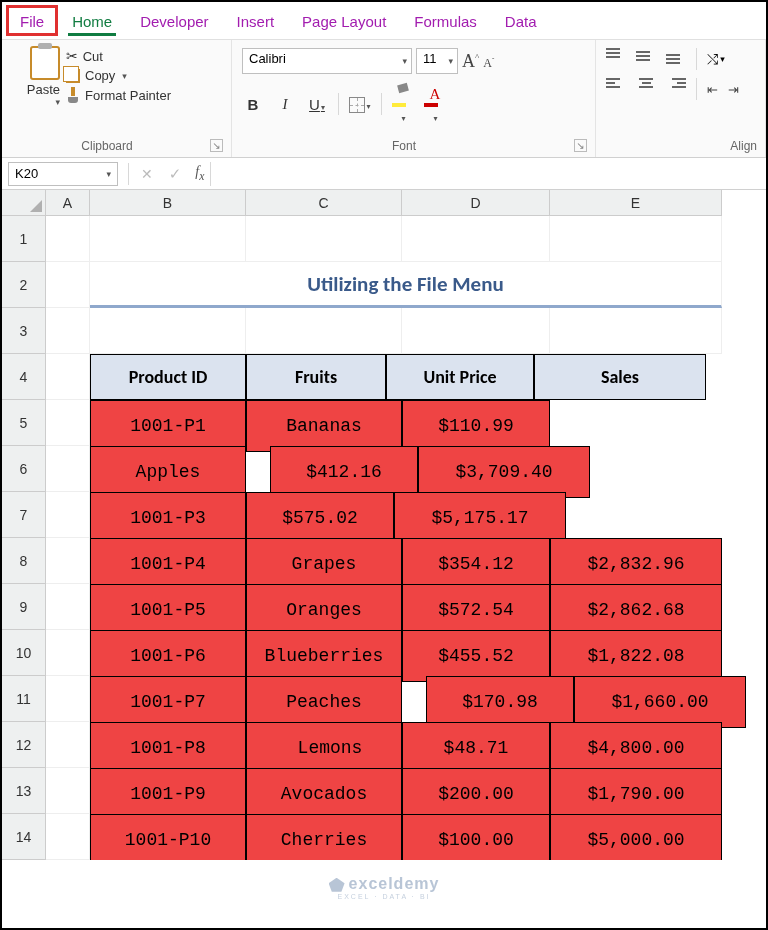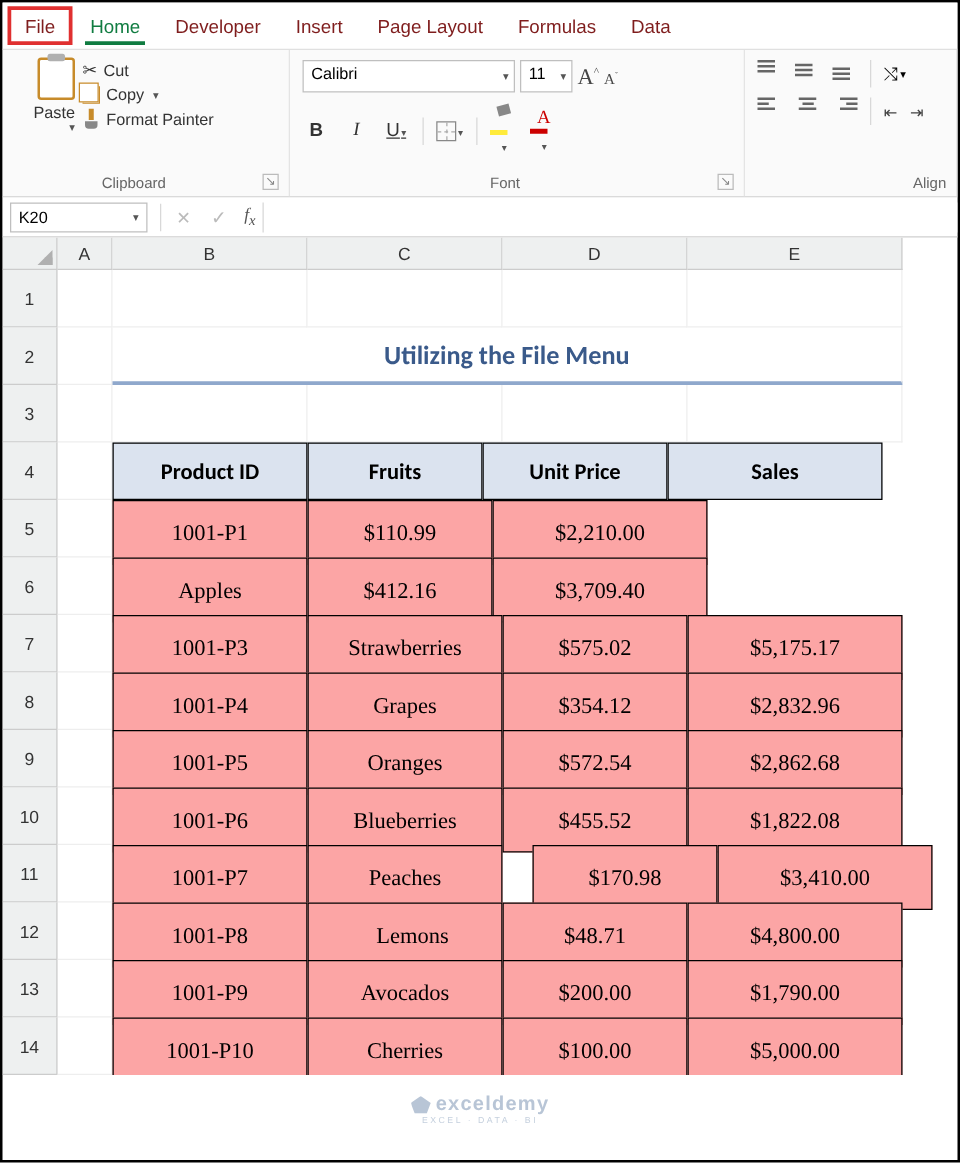--- a/index.html
+++ b/index.html
@@ -16,21 +16,21 @@
   display: flex;
   align-items: center;
   height: 38px;
   background: #fff;
   padding: 0 4px;
   border-bottom: 1px solid #e0e0e0;
 }
 .tab {
   padding: 8px 14px 6px;
   font-size: 15px;
-  color: #7f1d1d;
+  color: #a21caf;
   cursor: pointer;
   position: relative;
 }
 .tab.active {
   color: #107c41;
   font-weight: 400;
 }
 .tab.active::after {
   content: "";
   position: absolute;
@@ -161,21 +161,21 @@
   font-size:21px;font-weight:bold;color:#3a5a8a;text-align:center;
   border-bottom:3px solid #8fa8cc !important;
   display:flex;align-items:center;justify-content:center;
 }
 .hdr-cell{
   background:#dbe3ef;border:1.5px solid #000;font-weight:bold;font-size:18px;
   display:flex;align-items:center;justify-content:center;height:46px;font-family:Calibri,Arial,sans-serif;
 }
 .body-cell{
   border:1.5px solid #000;font-size:18px;display:flex;align-items:center;justify-content:center;
-  height:52px;background:#fca5a5;font-family:Liberation Serif, serif;
+  height:52px;background:#ef4444;font-family:Liberation Mono, monospace;
 }
 .watermark{
   position:absolute;bottom:28px;left:0;right:0;text-align:center;
   font-size:16px;color:#b8c5d6;letter-spacing:1px;font-weight:600;
 }
 .watermark .sub{display:block;font-size:7px;letter-spacing:2px;color:#c5d0de;font-weight:400;}
 .wm-icon{display:inline-block;width:16px;height:14px;background:#b8c5d6;clip-path:polygon(50% 0,100% 40%,80% 100%,20% 100%,0 40%);margin-right:4px;vertical-align:middle;}
 </style>
 </head>
 <body>
@@ -373,35 +373,34 @@
         <div class="cell" style="width: 44px;"></div>
         <div class="hdr-cell" style="width: 156px;">Product ID</div>
         <div class="hdr-cell" style="width: 140px;">Fruits</div>
         <div class="hdr-cell" style="width: 148px;">Unit Price</div>
         <div class="hdr-cell" style="width: 172px;">Sales</div>
       </div>
       <div class="row">
         <div class="rowh" style="line-height: 46px;">5</div>
         <div class="cell" style="width: 44px;"></div>
         <div class="body-cell" style="width: 156px;">1001-P1</div>
+        <div class="body-cell" style="width: 156px;">Bananas</div>
         <div class="body-cell" style="width: 148px;">$110.99</div>
-        <div class="body-cell" style="width: 172px;">$2,210.00</div>
       </div>
       <div class="row">
         <div class="rowh" style="line-height: 46px;">6</div>
         <div class="cell" style="width: 44px;"></div>
         <div class="body-cell" style="width: 156px;">Apples</div>
-        <div class="body-cell" style="width: 148px;">$412.16</div>
+        <div class="body-cell" style="width: 148px; margin-left: 24px;">$412.16</div>
         <div class="body-cell" style="width: 172px;">$3,709.40</div>
       </div>
       <div class="row">
         <div class="rowh" style="line-height: 46px;">7</div>
         <div class="cell" style="width: 44px;"></div>
         <div class="body-cell" style="width: 156px;">1001-P3</div>
-        <div class="body-cell" style="width: 156px;">Strawberries</div>
         <div class="body-cell" style="width: 148px;">$575.02</div>
         <div class="body-cell" style="width: 172px;">$5,175.17</div>
       </div>
       <div class="row">
         <div class="rowh" style="line-height: 46px;">8</div>
         <div class="cell" style="width: 44px;"></div>
         <div class="body-cell" style="width: 156px;">1001-P4</div>
         <div class="body-cell" style="width: 156px;">Grapes</div>
         <div class="body-cell" style="width: 148px;">$354.12</div>
         <div class="body-cell" style="width: 172px;">$2,832.96</div>
@@ -421,21 +420,21 @@
         <div class="body-cell" style="width: 156px;">Blueberries</div>
         <div class="body-cell" style="width: 148px;">$455.52</div>
         <div class="body-cell" style="width: 172px;">$1,822.08</div>
       </div>
       <div class="row">
         <div class="rowh" style="line-height: 46px;">11</div>
         <div class="cell" style="width: 44px;"></div>
         <div class="body-cell" style="width: 156px;">1001-P7</div>
         <div class="body-cell" style="width: 156px;">Peaches</div>
         <div class="body-cell" style="width: 148px; margin-left: 24px;">$170.98</div>
-        <div class="body-cell" style="width: 172px;">$3,410.00</div>
+        <div class="body-cell" style="width: 172px;">$1,660.00</div>
       </div>
       <div class="row">
         <div class="rowh" style="line-height: 46px;">12</div>
         <div class="cell" style="width: 44px;"></div>
         <div class="body-cell" style="width: 156px;">1001-P8</div>
         <div class="body-cell" style="width: 156px; padding-left: 12px;">Lemons</div>
         <div class="body-cell" style="width: 148px;">$48.71</div>
         <div class="body-cell" style="width: 172px;">$4,800.00</div>
       </div>
       <div class="row">

